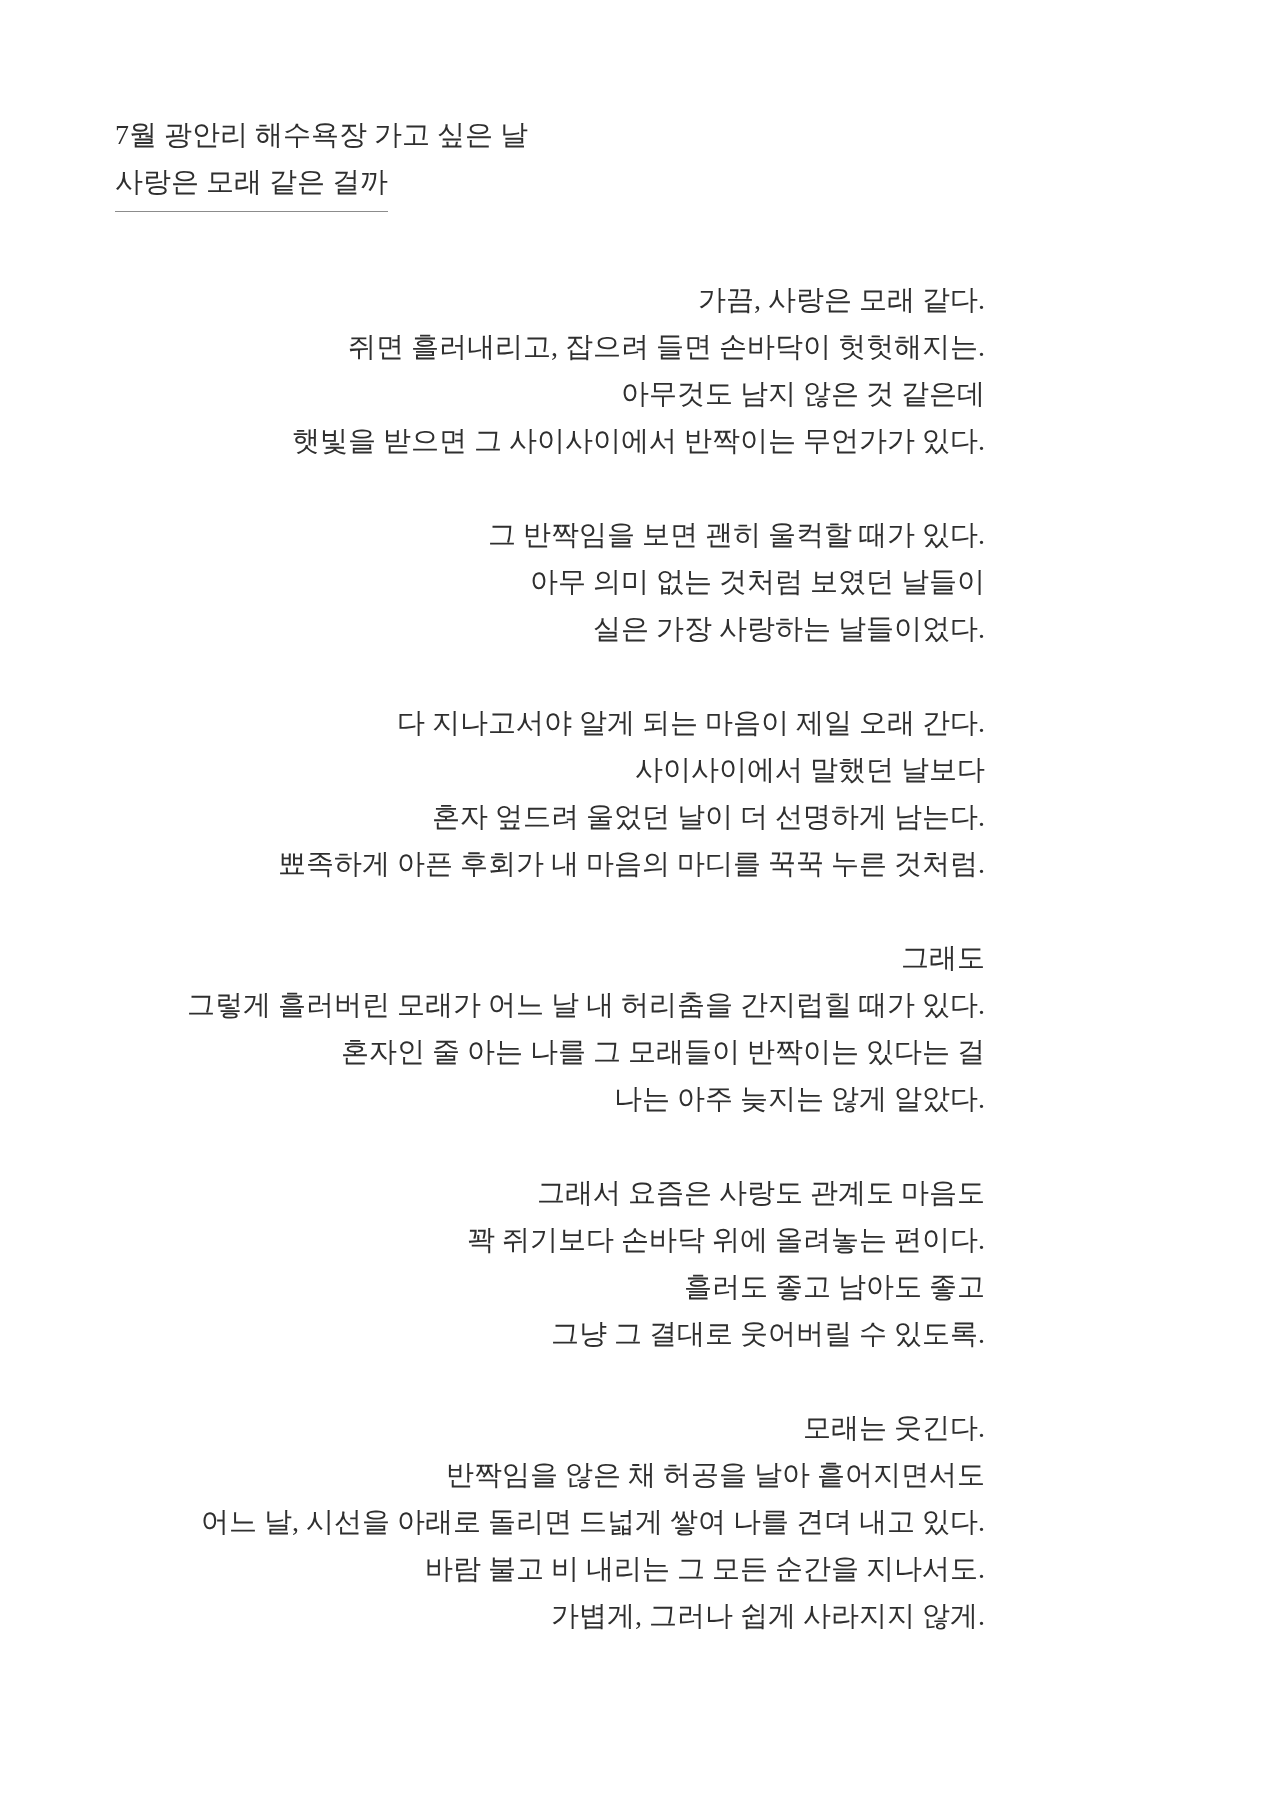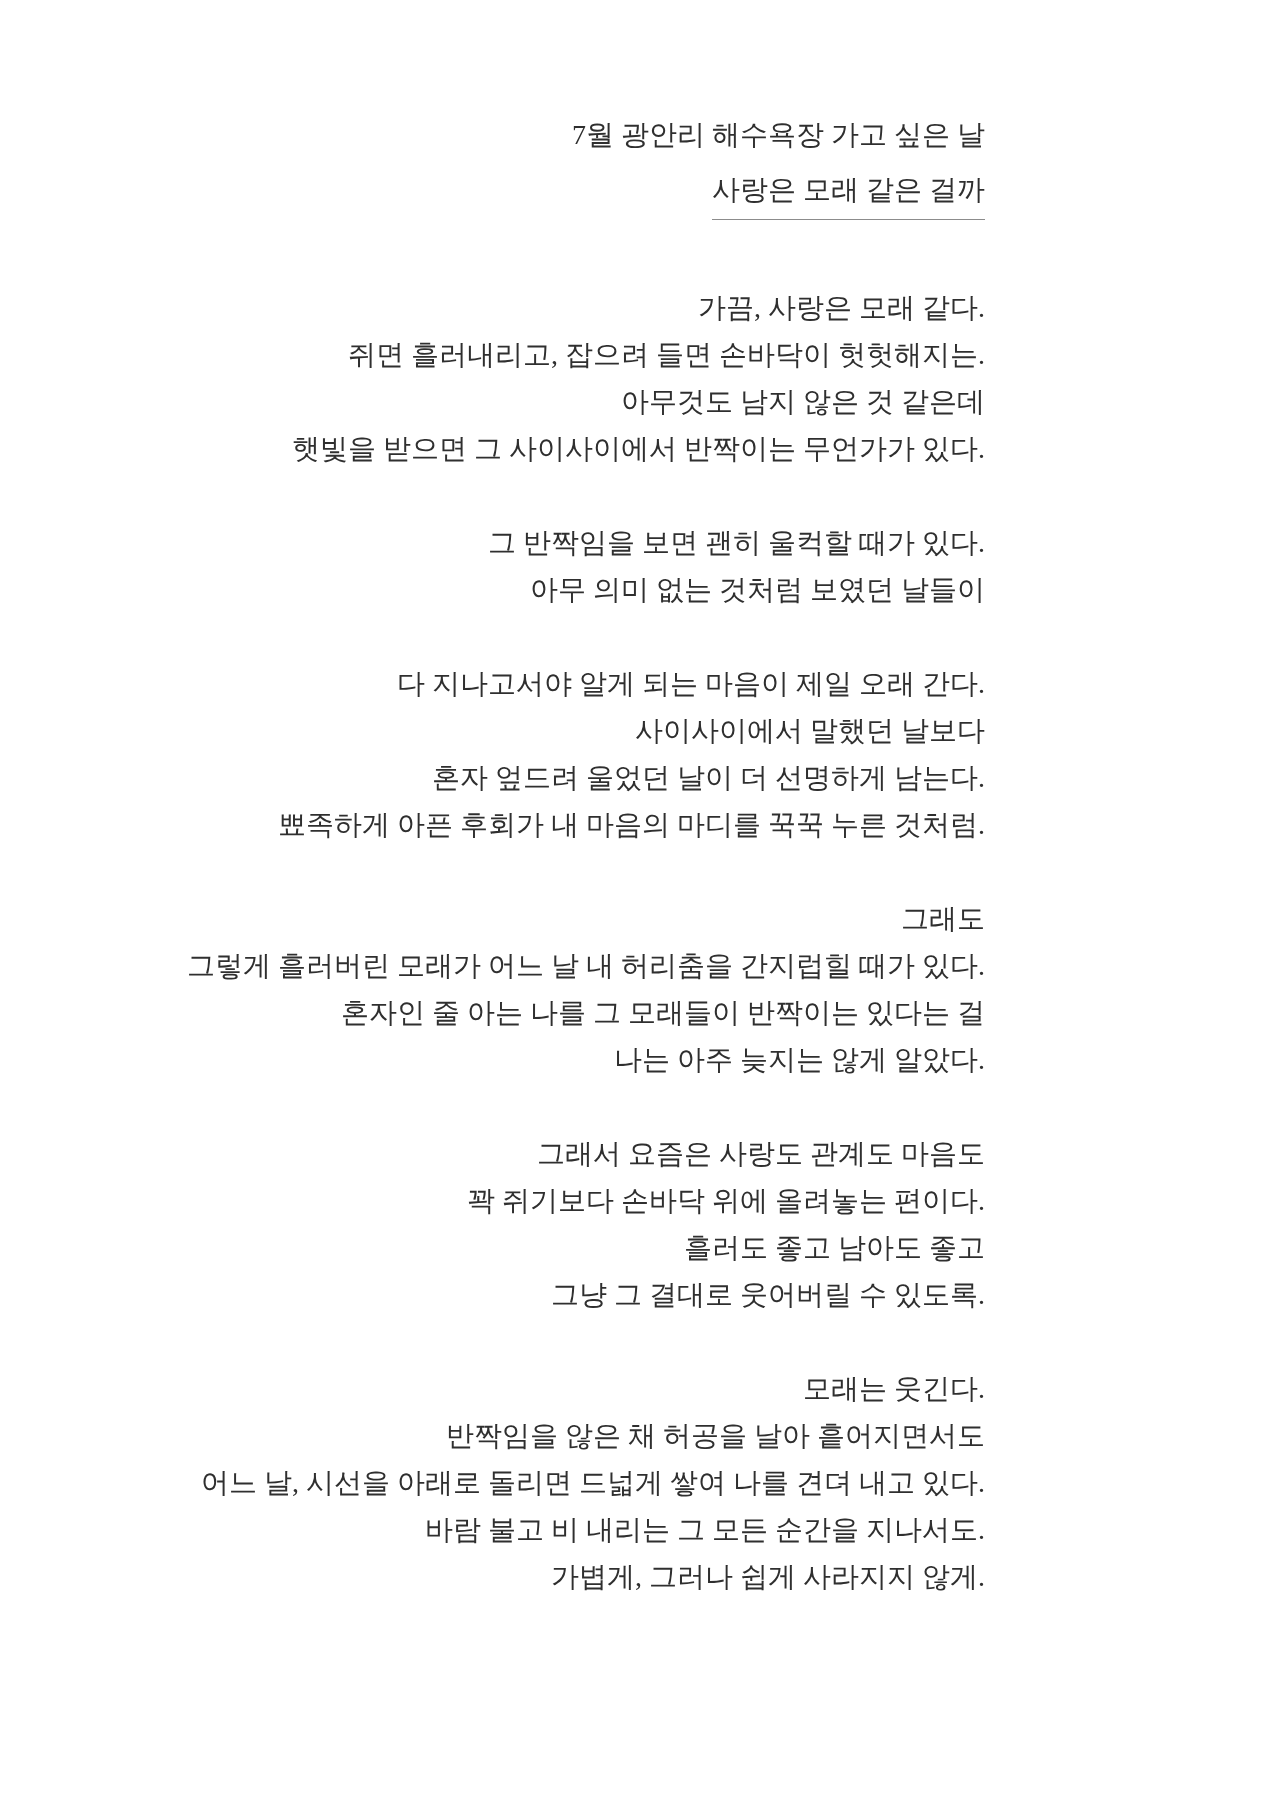--- a/index.html
+++ b/index.html
@@ -13,32 +13,31 @@
     height: 1816px;
     background: #ffffff;
     box-sizing: border-box;
     padding: 112px 295px 0 115px;
     font-family: "Liberation Serif", "DejaVu Serif", serif;
     font-weight: 300;
     color: #2f2f2f;
     overflow: hidden;
   }
   .doc-header {
-    text-align: right;
     font-size: 28px;
     line-height: 45px;
   }
   .doc-header .title-line {
     display: block;
   }
   .doc-header .subtitle-line {
     display: inline-block;
     border-bottom: 1px solid #8c8c8c;
     padding-bottom: 7px;
-    margin-top: 10px;
+    margin-top: 2px;
   }
   .poem {
     margin-top: 64px;
     font-size: 28px;
     line-height: 47px;
     text-align: right;
   }
   .stanza {
     margin: 0 0 47px 0;
   }
@@ -58,20 +57,21 @@
   <div class="poem">
       <div class="stanza">
         <div class="poem-line">가끔, 사랑은 모래 같다.</div>
         <div class="poem-line">쥐면 흘러내리고, 잡으려 들면 손바닥이 헛헛해지는.</div>
         <div class="poem-line">아무것도 남지 않은 것 같은데</div>
         <div class="poem-line">햇빛을 받으면 그 사이사이에서 반짝이는 무언가가 있다.</div>
       </div>
       <div class="stanza">
         <div class="poem-line">그 반짝임을 보면 괜히 울컥할 때가 있다.</div>
         <div class="poem-line">아무 의미 없는 것처럼 보였던 날들이</div>
+        <div class="poem-line">실은 가장 사랑하는 날들이었다.</div>
       </div>
       <div class="stanza">
         <div class="poem-line">다 지나고서야 알게 되는 마음이 제일 오래 간다.</div>
         <div class="poem-line">사이사이에서 말했던 날보다</div>
         <div class="poem-line">혼자 엎드려 울었던 날이 더 선명하게 남는다.</div>
         <div class="poem-line">뾰족하게 아픈 후회가 내 마음의 마디를 꾹꾹 누른 것처럼.</div>
       </div>
       <div class="stanza">
         <div class="poem-line">그래도</div>
         <div class="poem-line">그렇게 흘러버린 모래가 어느 날 내 허리춤을 간지럽힐 때가 있다.</div>

